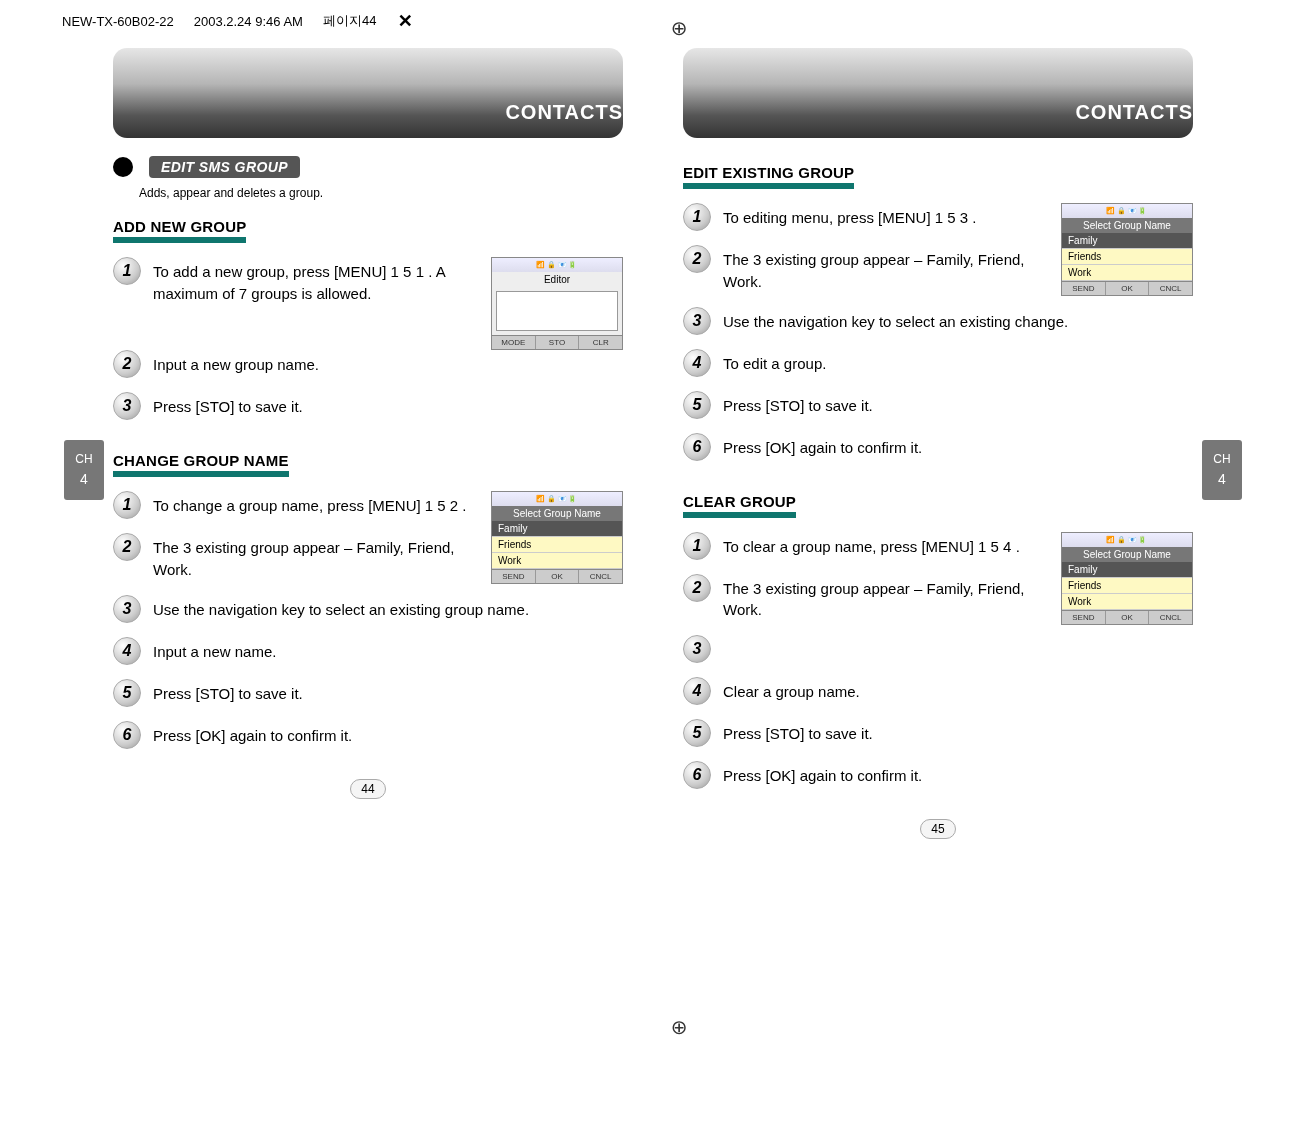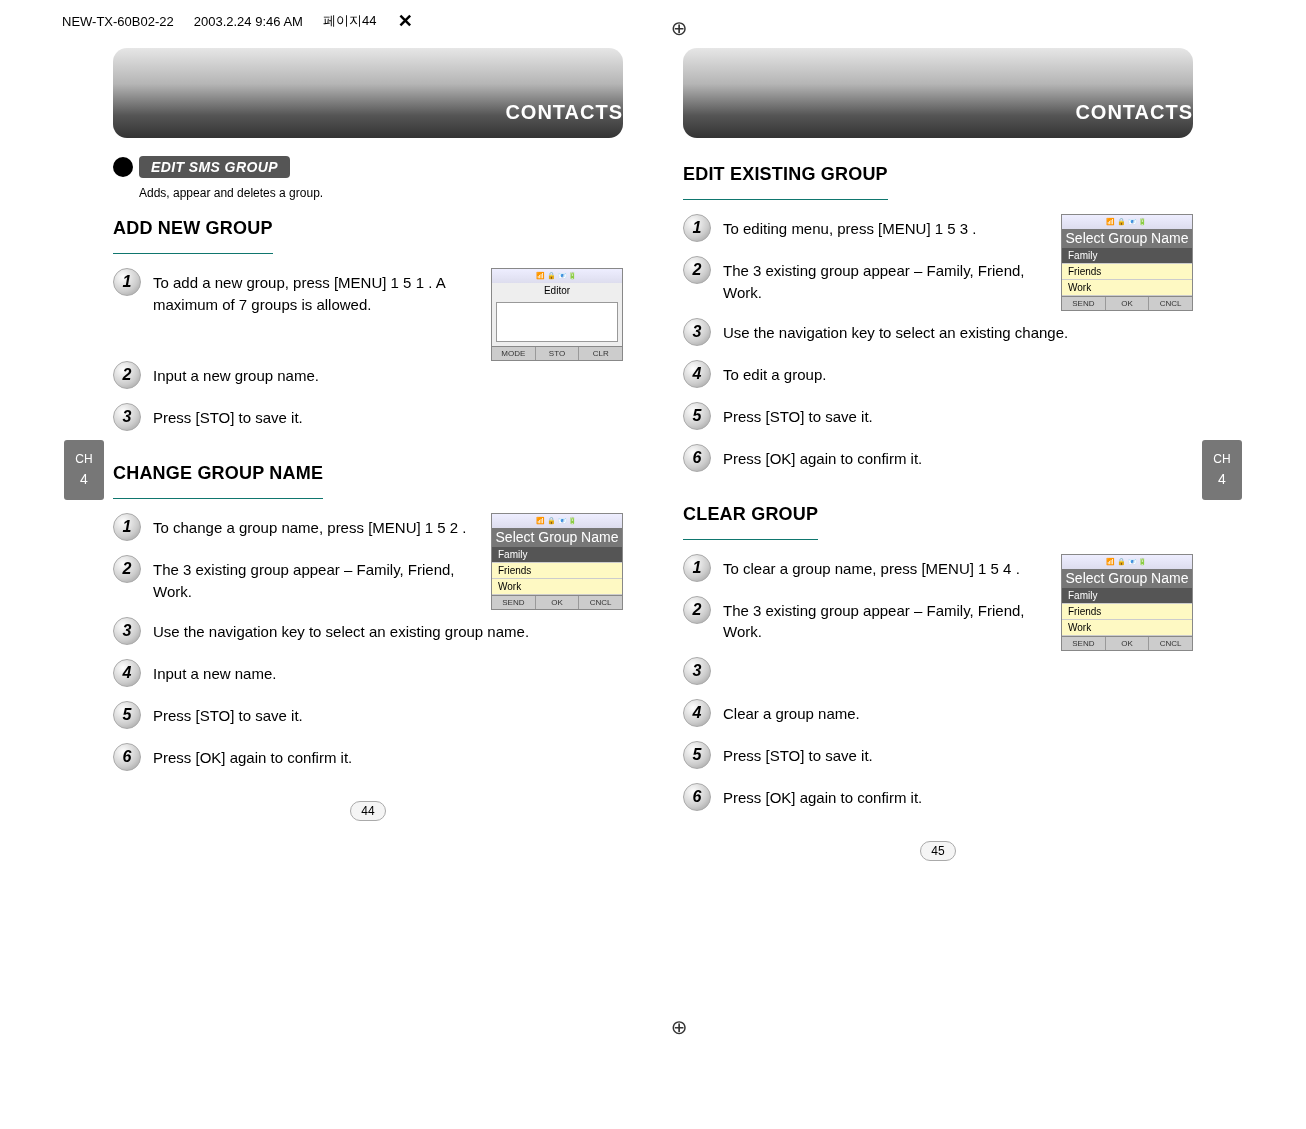--- a/index.html
+++ b/index.html
@@ -35,39 +35,39 @@
     margin-top: 10px;
     height: 90px;
     border-radius: 14px;
     background: linear-gradient(#e6e6e6 0%, #b5b5b5 40%, #555 75%, #333 100%);
     display: flex; align-items: flex-end; justify-content: flex-end;
     color: #fff; font-size: 20px; font-weight: bold; letter-spacing: 1px;
     padding-bottom: 14px;
   }
 
   .section-bullet {
-    display: flex; align-items: center; gap: 6px;
+    display: flex; align-items: center; gap: 16px;
     margin-top: 18px;
   }
   .section-bullet .dot {
     width: 20px; height: 20px; border-radius: 50%; background:#000;
   }
   .section-bullet .pill {
     background:#555; color:#fff; font-weight:bold; font-style:italic;
     font-size:14px; padding:3px 12px; border-radius:4px; letter-spacing:0.4px;
   }
   .section-caption {
     font-size:12px; margin: 8px 0 0 26px;
   }
   .subheading {
-    font-size:18px; font-weight:bold; letter-spacing:0.2px;
+    font-size:15px; font-weight:bold; letter-spacing:0.2px;
     margin-top: 18px;
-    border-bottom: 1px solid #0f766e;
+    border-bottom: 6px solid #0f766e;
     display:inline-block;
-    padding-bottom:14px;
+    padding-bottom:2px;
   }
   .steps { margin-top: 14px; }
   .step-row {
     display: flex; align-items: flex-start;
     margin-bottom: 14px;
   }
   .step-num {
     width: 28px; height: 28px; border-radius: 50%;
     background: radial-gradient(circle at 35% 30%, #fff, #ccc 60%, #999);
     border:1px solid #aaa;
@@ -88,21 +88,21 @@
     font-size:10px;
     margin-left: auto;
   }
   .phone-status {
     height:14px;
     background:linear-gradient(#eef,#dde);
     display:flex; align-items:center; justify-content:space-around;
     font-size:7px;
   }
   .phone-title {
-    background:#777; color:#fff; font-size:14px;
+    background:#777; color:#fff; font-size:10px;
     text-align:center; padding:2px 0; line-height:1.1;
   }
   .phone-body { background:#fef9c3; }
   .phone-item {
     padding:2px 6px; font-size:10px; border-bottom:1px solid #ccc;
     display:flex; justify-content:space-between;
   }
   .phone-item.sel { background:#555; color:#fff; }
   .phone-soft {
     display:flex; background:#ccc; border-top:1px solid #888;

